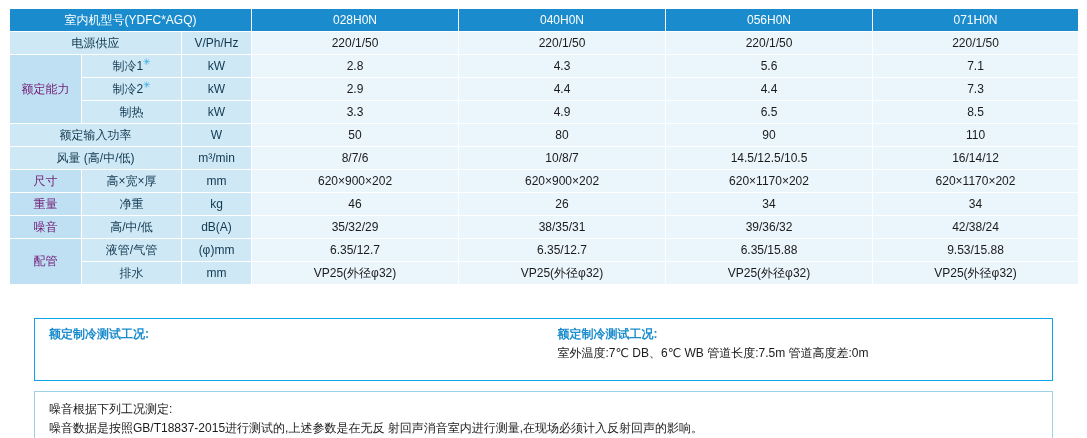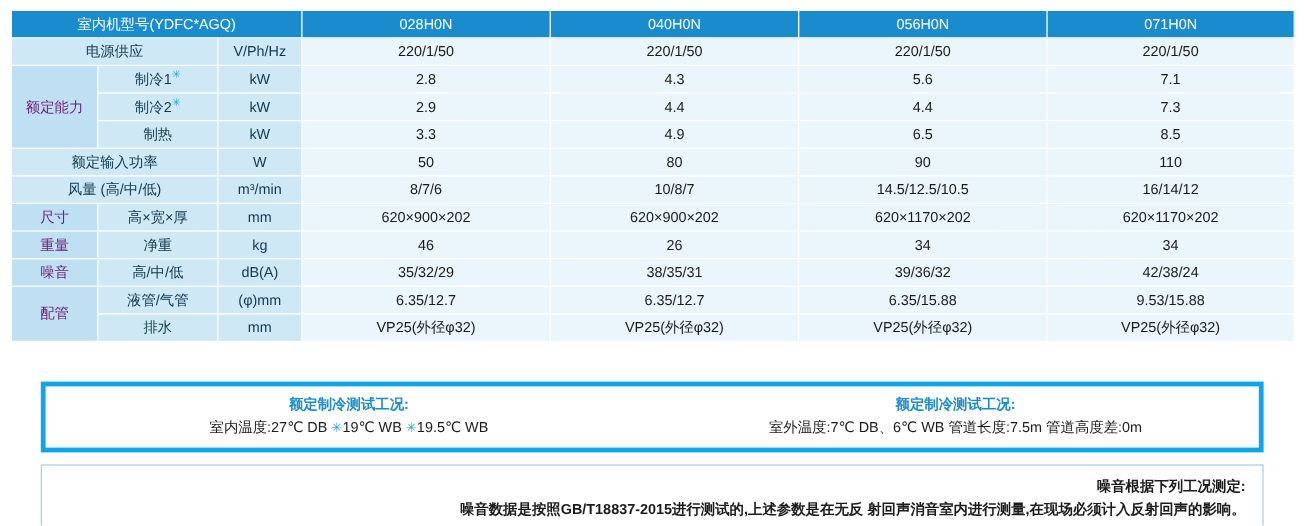--- a/index.html
+++ b/index.html
@@ -69,26 +69,25 @@
   .star{color:#2aa9e0;font-size:9px;vertical-align:super;}
 
   
   .notes{
     position:absolute;
     left:34px;top:318px;
     width:1019px;
     z-index:2;
   }
   .notebox{
-    border:4px solid #0ea5e9;
+    border:1px solid #0ea5e9;
     background:#ffffff;
     display:flex;
-    padding:7px 0 7px 0;
+    padding:7px 0 18px 0;
     margin-bottom:10px;
-    text-align:center;
   }
   .nb-col{
     flex:1;
     padding:0 14px;
     line-height:17px;
     font-size:12px;
   }
   .nb-col.left{border-right:0;}
   .nb-title{
     color:#1a8ccd;
@@ -96,21 +95,21 @@
     margin-bottom:2px;
   }
   .snow{color:#2aa9e0;font-size:11px;}
   .nb2{
     border:1px solid #9fd0ea;
     background:#ffffff;
     padding:8px 14px;
     line-height:19px;
     font-size:12px;
   }
-  .nb2 .t{font-weight:bold;text-align:right;}
+  .nb2 .t{font-weight:normal;}
 </style>
 </head>
 <body>
 
 <div class="wm wm1">东风建筑</div>
 <div class="wm wm2">东风建筑</div>
 <div class="wm wm3">东风建筑</div>
 
 <table class="spec">
   <colgroup>
@@ -235,25 +234,20 @@
       <td class="val">VP25(外径φ32)</td>
     </tr>
   </tbody>
 </table>
 
 <div class="notes">
 
   <div class="notebox">
     <div class="nb-col left">
       <div class="nb-title">额定制冷测试工况:</div>
-      <div>
-        <span>室内温度:27℃ DB</span>
-        <span class="snow">✳</span><span>19℃ WB</span>
-        <span class="snow">✳</span><span>19.5℃ WB</span>
-      </div>
     </div>
     <div class="nb-col">
       <div class="nb-title">额定制冷测试工况:</div>
       <div>室外温度:7℃ DB、6℃ WB  管道长度:7.5m  管道高度差:0m</div>
     </div>
   </div>
 
   <div class="nb2">
     <div class="t">噪音根据下列工况测定:</div>
     <div class="t">噪音数据是按照GB/T18837-2015进行测试的,上述参数是在无反 射回声消音室内进行测量,在现场必须计入反射回声的影响。</div>

